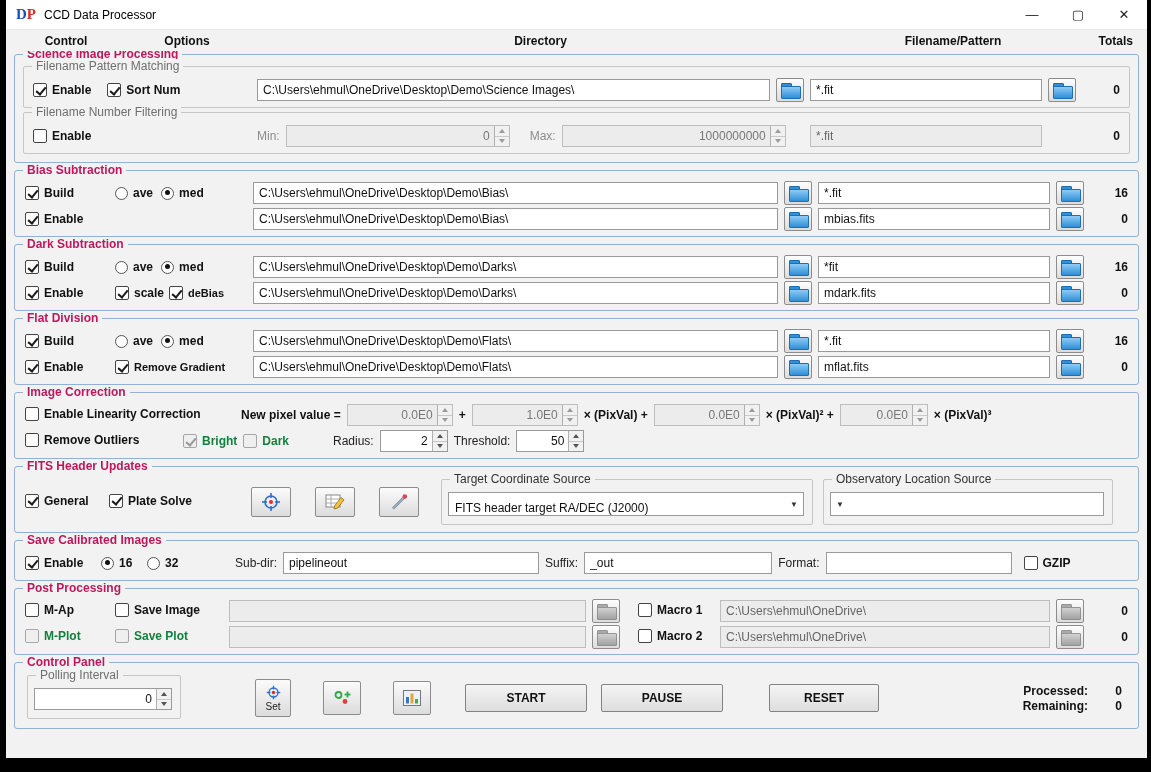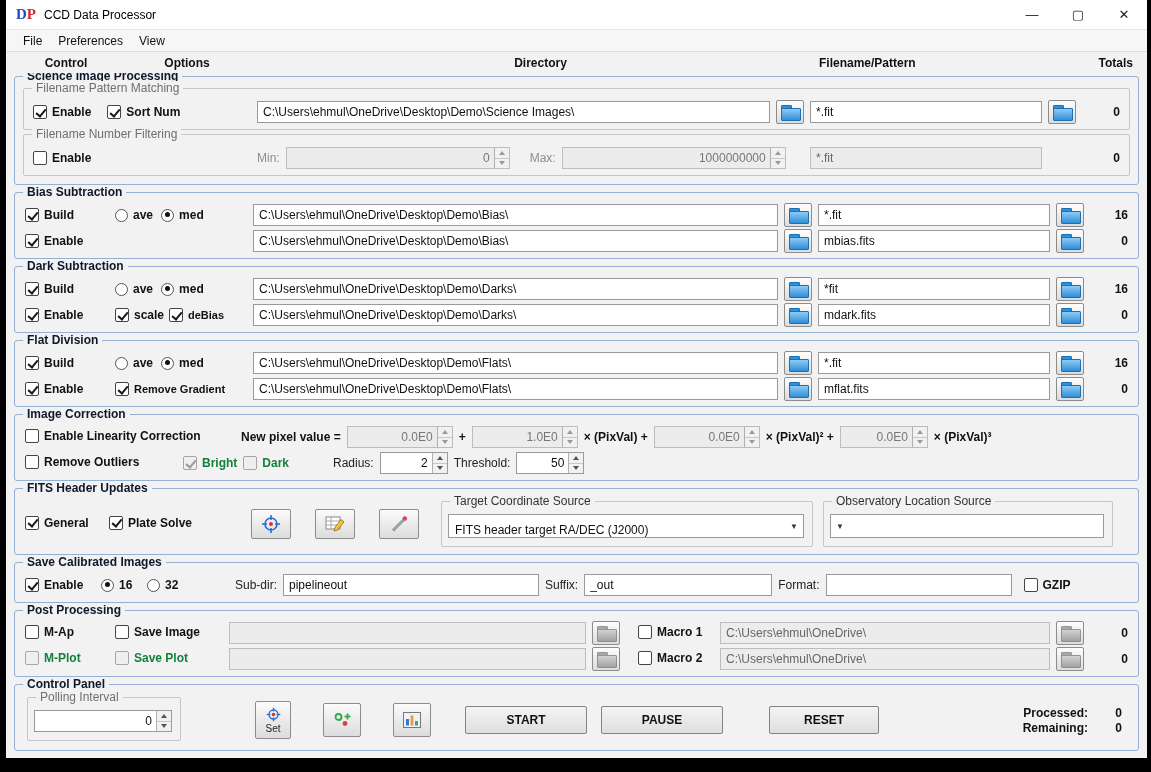--- a/index.html
+++ b/index.html
@@ -17,28 +17,28 @@
 
   
   .menubar { height:22px; background:#f6f6f6; display:flex; align-items:center; padding-left:10px; gap:2px; border-bottom:1px solid #ddd; flex:0 0 auto; }
   .menu-item { padding:2px 7px; color:#111; }
 
   
   .colhead { height:21px; display:flex; align-items:center; font-weight:bold; padding:0 14px; flex:0 0 auto; }
   .ch-control { width:92px; text-align:center; }
   .ch-options { width:150px; text-align:center; }
   .ch-dir { flex:1; text-align:center; }
-  .ch-pat { width:268px; }
+  .ch-pat { width:268px; text-align:center; }
   .ch-tot { width:46px; text-align:right; }
 
   .content { flex:1; display:flex; flex-direction:column; overflow:hidden; }
 
   
   .group { position:relative; border:1px solid #94b0d2; border-radius:3px; margin:3px 8px 4px; padding:9px 6px 4px; }
-  .glab { position:absolute; top:-8px; left:8px; background:#f2f2f2; padding:0 4px; font-weight:bold; font-size:12px; color:#0f172a; line-height:14px; }
+  .glab { position:absolute; top:-8px; left:8px; background:#f2f2f2; padding:0 4px; font-weight:bold; font-size:12px; color:#be185d; line-height:14px; }
   .sub { position:relative; border:1px solid #c6c6c6; border-radius:2px; padding:10px 5px 4px; margin:2px 2px 4px; }
   .sub > .glab { color:#6f6f6f; font-weight:normal; }
   .sub.darklab > .glab { color:#333; }
 
   
   .row { display:flex; align-items:center; gap:6px; height:26px; padding:0 4px; }
   .col-control { width:84px; display:flex; align-items:flex-end; flex:0 0 auto; }
   .col-options { width:132px; display:flex; align-items:center; gap:8px; flex:0 0 auto; }
   .col-wide { width:218px; display:flex; align-items:center; gap:16px; flex:0 0 auto; }
 
@@ -122,25 +122,20 @@
         </span>
       <span class="wbtn">
           <span>▢</span>
         </span>
       <span class="wbtn">
           <span>✕</span>
         </span>
     </span>
   </div>
 
-  <div class="menubar">
-    <span class="menu-item">File</span>
-    <span class="menu-item">Preferences</span>
-    <span class="menu-item">View</span>
-  </div>
 
   <div class="colhead">
     <span class="ch-control">Control</span>
     <span class="ch-options">Options</span>
     <span class="ch-dir">Directory</span>
     <span class="ch-pat">Filename/Pattern</span>
     <span class="ch-tot">Totals</span>
   </div>
 
   <div class="content">

